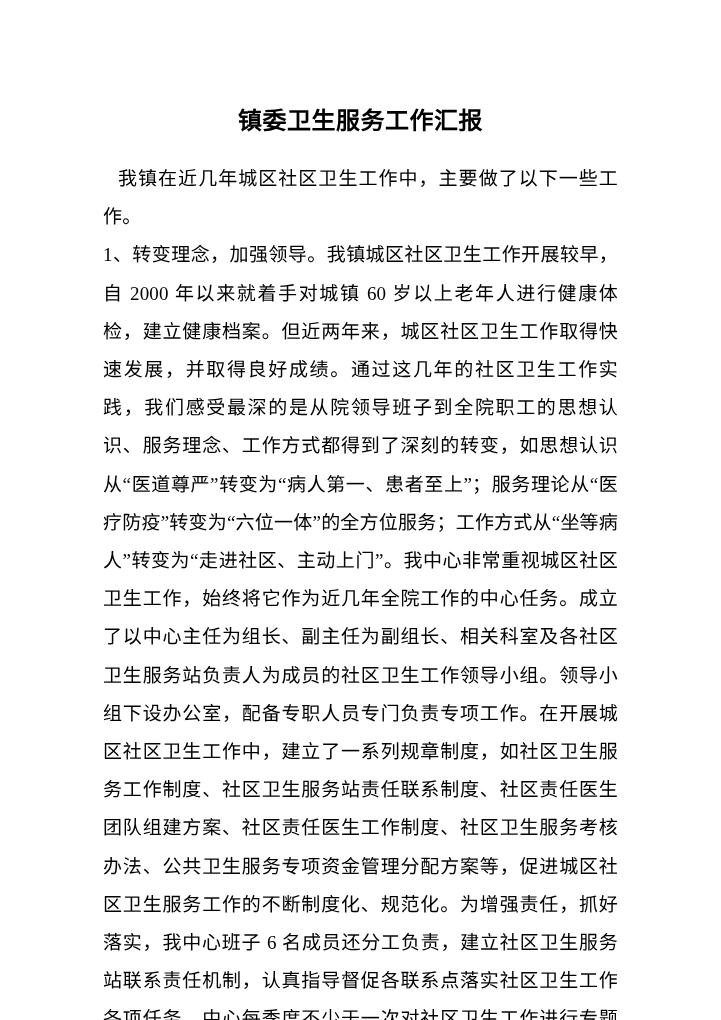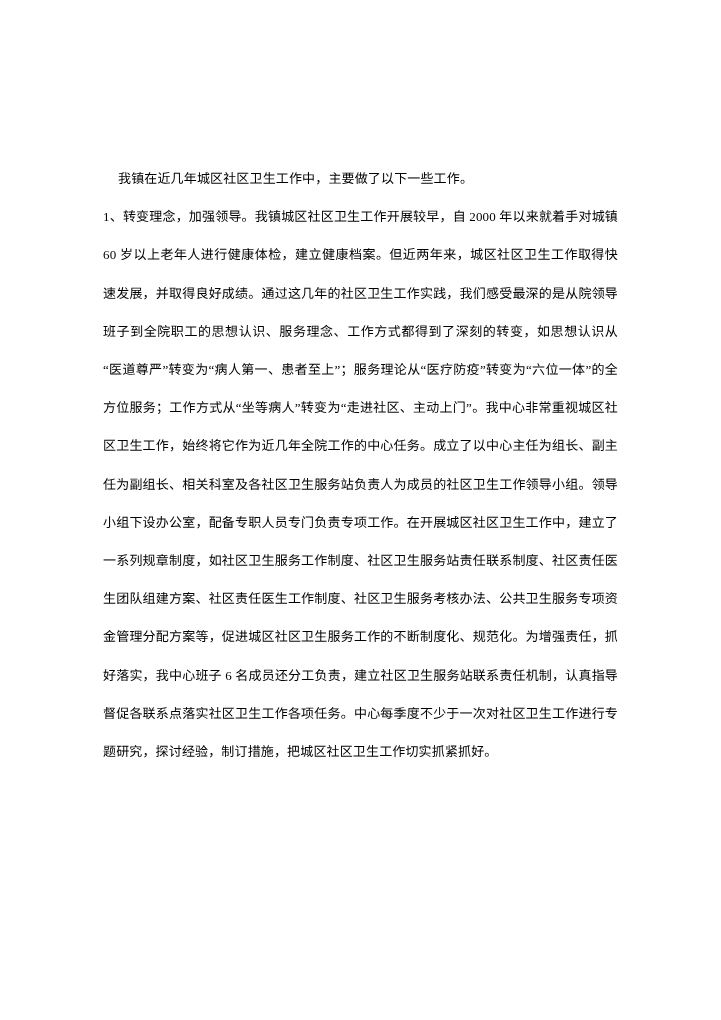--- a/index.html
+++ b/index.html
@@ -31,21 +31,21 @@
     white-space: nowrap;
   }
   .body-block {
     position: absolute;
     left: 103px;
     top: 160px;
     width: 515px;
   }
   .para {
     font-family: "Liberation Serif", "DejaVu Serif", serif;
-    font-size: 13px;
+    font-size: 19px;
     line-height: 38.2px;
     color: #000000;
     text-align: justify;
     text-justify: inter-character;
     margin: 0;
     padding: 0;
     letter-spacing: 0.15px;
     word-break: break-all;
   }
   .para + .para {
@@ -53,20 +53,21 @@
   }
   .para.indent-one {
     text-indent: 15px;
   }
 </style>
 </head>
 <body>
 
 <div class="page">
 
+  <h1 class="doc-title">镇委卫生服务工作汇报</h1>
 
   <div class="body-block">
 
     <p class="para indent-one"> 我镇在近几年城区社区卫生工作中，主要做了以下一些工作。</p>
 
     <p class="para">1、转变理念，加强领导。我镇城区社区卫生工作开展较早，自 2000 年以来就着手对城镇 60 岁以上老年人进行健康体检，建立健康档案。但近两年来，城区社区卫生工作取得快速发展，并取得良好成绩。通过这几年的社区卫生工作实践，我们感受最深的是从院领导班子到全院职工的思想认识、服务理念、工作方式都得到了深刻的转变，如思想认识从“医道尊严”转变为“病人第一、患者至上”；服务理论从“医疗防疫”转变为“六位一体”的全方位服务；工作方式从“坐等病人”转变为“走进社区、主动上门”。我中心非常重视城区社区卫生工作，始终将它作为近几年全院工作的中心任务。成立了以中心主任为组长、副主任为副组长、相关科室及各社区卫生服务站负责人为成员的社区卫生工作领导小组。领导小组下设办公室，配备专职人员专门负责专项工作。在开展城区社区卫生工作中，建立了一系列规章制度，如社区卫生服务工作制度、社区卫生服务站责任联系制度、社区责任医生团队组建方案、社区责任医生工作制度、社区卫生服务考核办法、公共卫生服务专项资金管理分配方案等，促进城区社区卫生服务工作的不断制度化、规范化。为增强责任，抓好落实，我中心班子 6 名成员还分工负责，建立社区卫生服务站联系责任机制，认真指导督促各联系点落实社区卫生工作各项任务。中心每季度不少于一次对社区卫生工作进行专题研究，探讨经验，制订措施，把城区社区卫生工作切实抓紧抓好。</p>
 
 
   </div>
 

